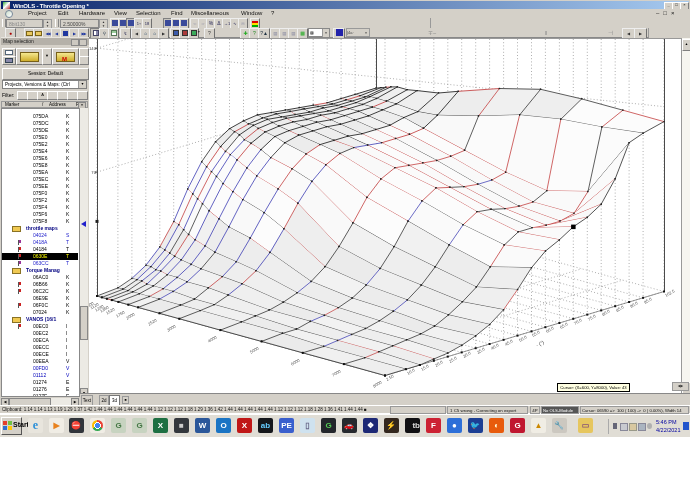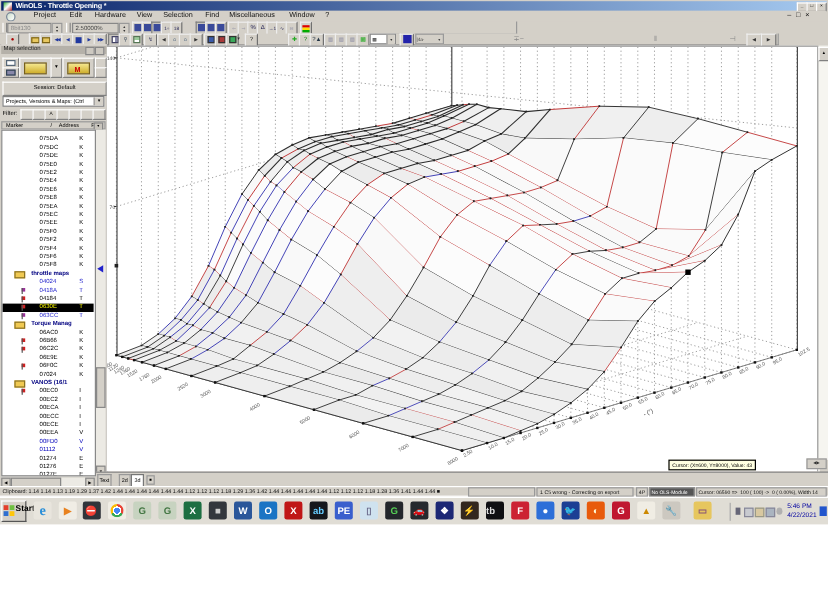--- a/index.html
+++ b/index.html
@@ -2293,21 +2293,21 @@
     <div style="position:absolute;left:195px;top:3px;width:15px;height:15px;background:#2b579a;color:#fff;font-size:8px;line-height:15px;text-align:center;font-weight:bold;border-radius:2px;overflow:hidden;">W</div>
     <div style="position:absolute;left:216px;top:3px;width:15px;height:15px;background:#1a74c4;color:#fff;font-size:8px;line-height:15px;text-align:center;font-weight:bold;border-radius:2px;overflow:hidden;">O</div>
     <div style="position:absolute;left:237px;top:3px;width:15px;height:15px;background:#c01717;color:#fff;font-size:8px;line-height:15px;text-align:center;font-weight:bold;border-radius:2px;overflow:hidden;">X</div>
     <div style="position:absolute;left:258px;top:3px;width:15px;height:15px;background:#15171c;color:#6cf;font-size:8px;line-height:15px;text-align:center;font-weight:bold;border-radius:2px;overflow:hidden;">ab</div>
     <div style="position:absolute;left:279px;top:3px;width:15px;height:15px;background:#3a5fcd;color:#fff;font-size:8px;line-height:15px;text-align:center;font-weight:bold;border-radius:2px;overflow:hidden;">PE</div>
     <div style="position:absolute;left:300px;top:3px;width:15px;height:15px;background:#cfe2ef;color:#668;font-size:8px;line-height:15px;text-align:center;font-weight:bold;border-radius:2px;overflow:hidden;">▯</div>
     <div style="position:absolute;left:321px;top:3px;width:15px;height:15px;background:#23262b;color:#5c5;font-size:8px;line-height:15px;text-align:center;font-weight:bold;border-radius:2px;overflow:hidden;">G</div>
     <div style="position:absolute;left:342px;top:3px;width:15px;height:15px;background:#26292e;color:#d55;font-size:8px;line-height:15px;text-align:center;font-weight:bold;border-radius:2px;overflow:hidden;">🚗</div>
     <div style="position:absolute;left:363px;top:3px;width:15px;height:15px;background:#1d2875;color:#fff;font-size:8px;line-height:15px;text-align:center;font-weight:bold;border-radius:2px;overflow:hidden;">❖</div>
     <div style="position:absolute;left:384px;top:3px;width:15px;height:15px;background:#33271e;color:#fd3;font-size:8px;line-height:15px;text-align:center;font-weight:bold;border-radius:2px;overflow:hidden;">⚡</div>
-    <div style="position:absolute;left:405px;top:3px;width:15px;height:15px;background:#101013;color:#ddd;font-size:8px;line-height:15px;text-align:left;font-weight:bold;border-radius:2px;overflow:hidden;">tb</div>
+    <div style="position:absolute;left:405px;top:3px;width:15px;height:15px;background:#101013;color:#ddd;font-size:8px;line-height:15px;text-align:right;font-weight:bold;border-radius:2px;overflow:hidden;">tb</div>
     <div style="position:absolute;left:426px;top:3px;width:15px;height:15px;background:#cc2233;color:#fff;font-size:8px;line-height:15px;text-align:center;font-weight:bold;border-radius:2px;overflow:hidden;">F</div>
     <div style="position:absolute;left:447px;top:3px;width:15px;height:15px;background:#2d6fd8;color:#fff;font-size:8px;line-height:15px;text-align:center;font-weight:bold;border-radius:2px;overflow:hidden;">●</div>
     <div style="position:absolute;left:468px;top:3px;width:15px;height:15px;background:#1c3f94;color:#7cf;font-size:8px;line-height:15px;text-align:center;font-weight:bold;border-radius:2px;overflow:hidden;">🐦</div>
     <div style="position:absolute;left:489px;top:3px;width:15px;height:15px;background:#e85b0c;color:#ffd;font-size:8px;line-height:15px;text-align:center;font-weight:bold;border-radius:2px;overflow:hidden;">◐</div>
     <div style="position:absolute;left:510px;top:3px;width:15px;height:15px;background:#c01730;color:#fff;font-size:8px;line-height:15px;text-align:center;font-weight:bold;border-radius:2px;overflow:hidden;">G</div>
     <div style="position:absolute;left:531px;top:3px;width:15px;height:15px;background:#f0ede4;color:#c80;font-size:8px;line-height:15px;text-align:center;font-weight:bold;border-radius:2px;overflow:hidden;">▲</div>
     <div style="position:absolute;left:552px;top:3px;width:15px;height:15px;background:#ccc8c0;color:#667;font-size:8px;line-height:15px;text-align:center;font-weight:bold;border-radius:2px;overflow:hidden;">🔧</div>
     <div style="position:absolute;left:578px;top:3px;width:15px;height:15px;background:#e6c65e;color:#857;font-size:8px;line-height:15px;text-align:center;font-weight:bold;border-radius:2px;overflow:hidden;">▭</div>
   <div style="position:absolute;left:608px;top:4px;width:1px;height:15px;background:#aaa;"></div>
   <span style="position:absolute;left:613px;top:8px;width:4px;height:6px;background:#667;"></span>

